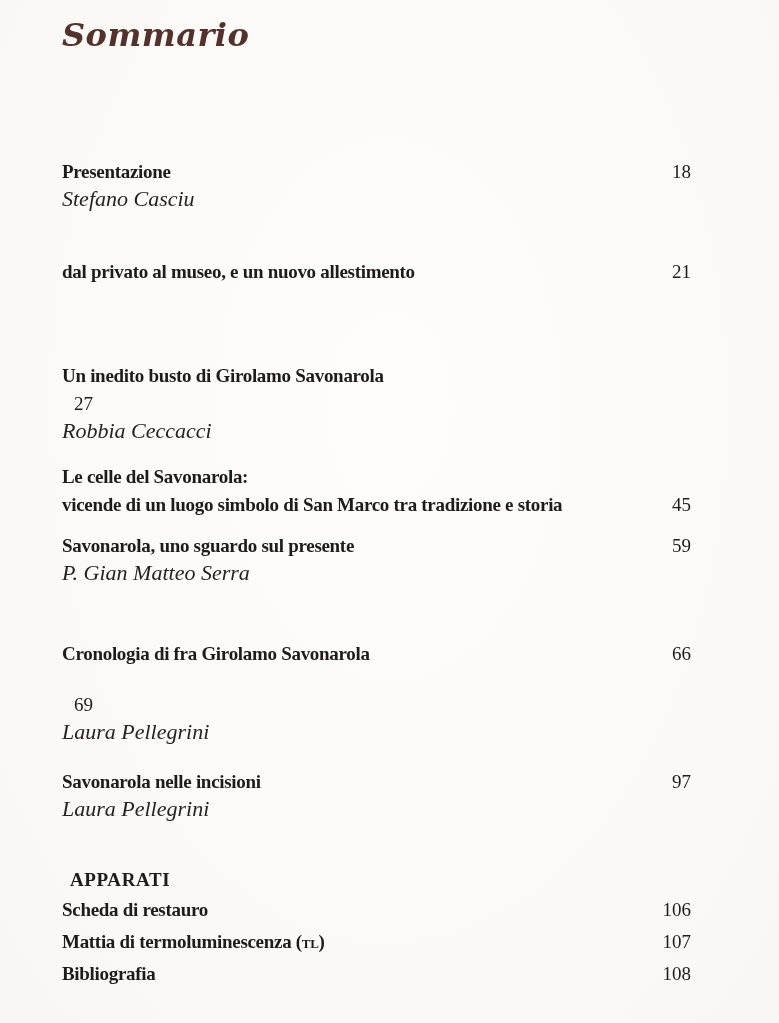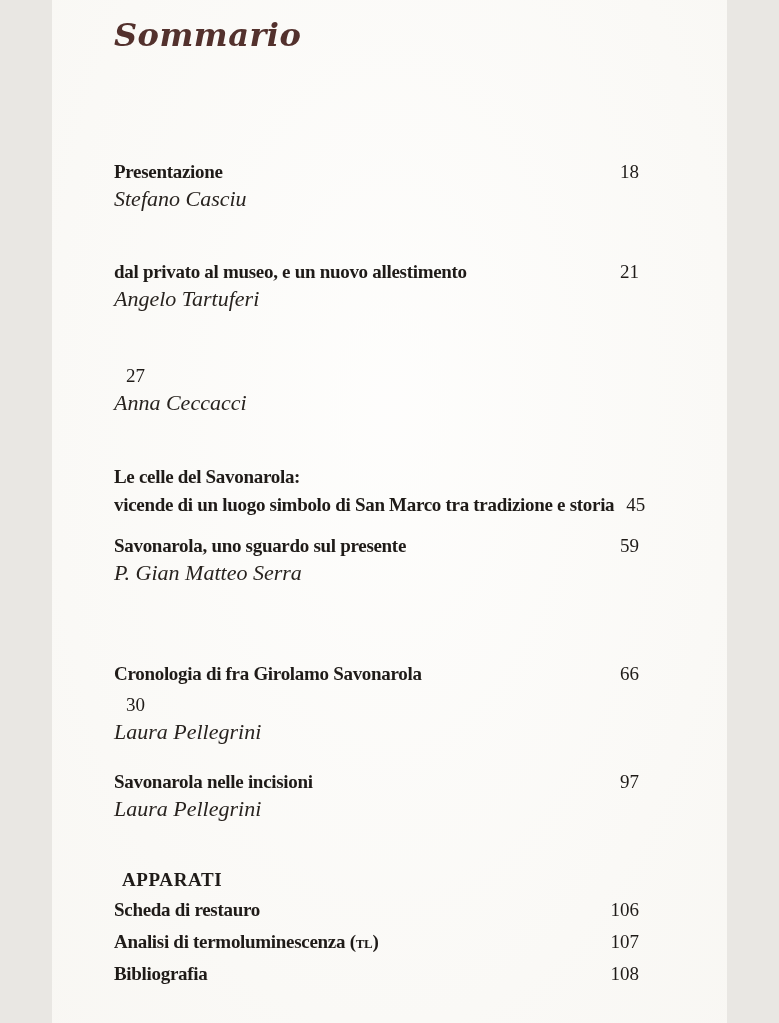--- a/index.html
+++ b/index.html
@@ -4,21 +4,21 @@
 <style>
   :root{
     --accent:#53312d;
     --text:#1f1b18;
     --bg:#fcfbf8;
   }
   html,body{margin:0;padding:0;}
   body{background:#e9e7e3;}
   .page{
     position:relative;
-    width:675px;height:1023px;
+    width:779px;height:1023px;
     margin:0 auto;
     background:var(--bg);
     background-image:radial-gradient(ellipse at 50% 40%, rgba(255,255,255,.6), rgba(242,240,235,.35));
     font-family:"Liberation Serif", serif;
     color:var(--text);
     overflow:hidden;
   }
   .doc-title{
     position:absolute;left:62px;top:15px;
     font-family:"DejaVu Serif","Liberation Serif",serif;
@@ -63,58 +63,60 @@
       <span class="pg">18</span>
     </div>
     <div class="author">Stefano Casciu</div>
   </div>
 
   <div class="entry" style="top:258px">
     <div class="line">
       <span class="t">dal privato al museo, e un nuovo allestimento</span>
       <span class="pg">21</span>
     </div>
-    <div class="author">Angelo Tartuferi</div>
   </div>
 
   <div class="entry" style="top:362px">
     <div class="line">
+      <span class="t">Un inedito busto di Girolamo Savonarola</span>
+    </div>
+    <div class="line">
       <span class="pg">27</span>
     </div>
-    <div class="author">Anna Ceccacci</div>
+    <div class="author">Robbia Ceccacci</div>
   </div>
 
   <div class="entry" style="top:463px">
     <div class="line">
       <span class="t">Le celle del Savonarola:</span>
     </div>
     <div class="line">
       <span class="t">vicende di un luogo simbolo di San Marco tra tradizione e storia</span>
       <span class="pg">45</span>
     </div>
   </div>
 
   <div class="entry" style="top:532px">
     <div class="line">
       <span class="t">Savonarola, uno sguardo sul presente</span>
       <span class="pg">59</span>
     </div>
     <div class="author">P. Gian Matteo Serra</div>
   </div>
 
-  <div class="entry" style="top:660px">
+  <div class="entry" style="top:640px">
     <div class="line">
       <span class="t">Cronologia di fra Girolamo Savonarola</span>
       <span class="pg">66</span>
     </div>
   </div>
 
   <div class="entry" style="top:691px">
     <div class="line">
-      <span class="pg">30</span>
+      <span class="pg">69</span>
     </div>
     <div class="author">Laura Pellegrini</div>
   </div>
 
   <div class="entry" style="top:768px">
     <div class="line">
       <span class="t">Savonarola nelle incisioni</span>
       <span class="pg">97</span>
     </div>
     <div class="author">Laura Pellegrini</div>
@@ -124,21 +126,21 @@
 
   <div class="entry" style="top:896px">
     <div class="line">
       <span class="t">Scheda di restauro</span>
       <span class="pg">106</span>
     </div>
   </div>
 
   <div class="entry" style="top:928px">
     <div class="line">
-      <span class="t"><span>Analisi di termoluminescenza (</span><span class="sc">tl</span><span>)</span></span>
+      <span class="t"><span>Mattia di termoluminescenza (</span><span class="sc">tl</span><span>)</span></span>
       <span class="pg">107</span>
     </div>
   </div>
 
   <div class="entry" style="top:960px">
     <div class="line">
       <span class="t">Bibliografia</span>
       <span class="pg">108</span>
     </div>
   </div>

